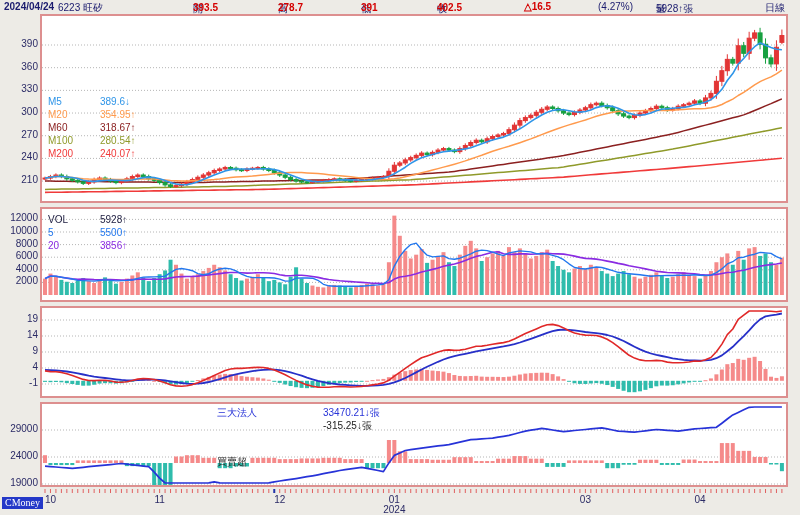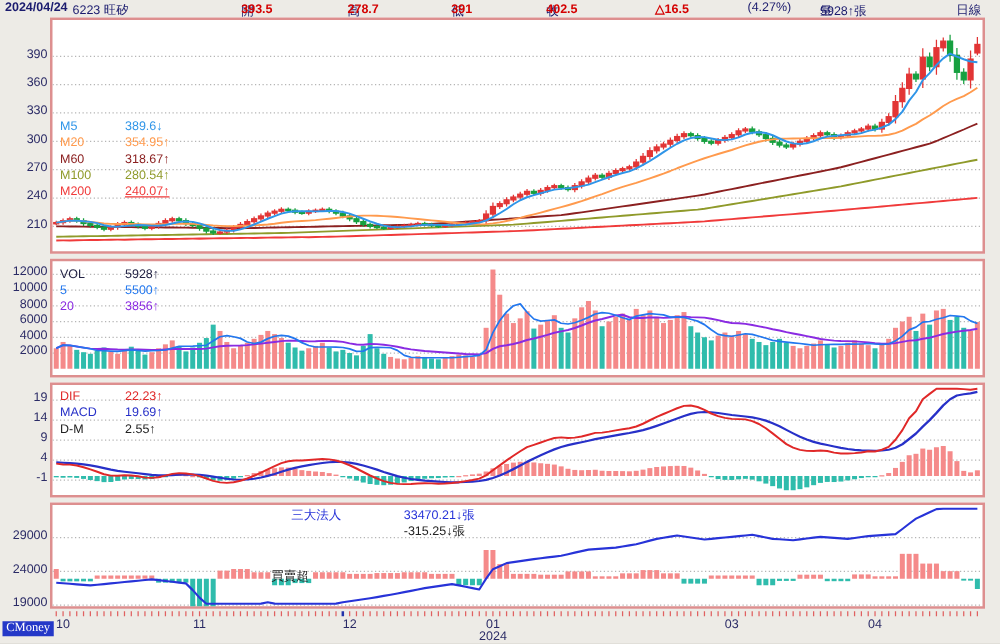--- a/index.html
+++ b/index.html
@@ -829,34 +829,29 @@
         <rect x="737.9038884812911" y="59" width="4" height="8.19" fill="#2fbcac"></rect>
         <polyline points="3.0,62.2 8.5,62.6 13.9,63.0 19.4,63.5 24.8,63.9 30.3,64.3 35.8,63.8 41.2,63.3 46.7,62.7 52.1,62.2 57.6,61.6 63.0,61.1 68.5,60.6 74.0,60.0 79.4,59.5 84.9,60.1 90.3,60.8 95.8,61.4 101.3,62.1 106.7,62.7 112.2,68.1 117.6,74.1 123.1,79.0 128.5,79.0 134.0,79.0 139.5,79.0 144.9,79.0 150.4,79.0 155.8,79.0 161.3,79.0 166.8,78.9 172.2,77.8 177.7,78.9 183.1,79.0 188.6,79.0 194.0,79.0 199.5,79.0 205.0,79.0 210.4,79.0 215.9,79.0 221.3,79.0 226.8,78.9 232.3,77.8 237.7,77.0 243.2,76.2 248.6,75.4 254.1,74.6 259.6,73.7 265.0,72.7 270.5,71.8 275.9,70.8 281.4,69.7 286.8,68.7 292.3,67.6 297.8,66.5 303.2,65.7 308.7,64.9 314.1,64.1 319.6,63.3 325.1,64.3 330.5,65.4 336.0,66.5 341.4,67.6 346.9,58.9 352.3,51.4 357.8,49.0 363.3,46.5 368.7,45.7 374.2,44.9 379.6,44.1 385.1,43.3 390.6,42.6 396.0,41.9 401.5,41.3 406.9,40.6 412.4,39.4 417.8,38.1 423.3,36.9 428.8,35.7 434.2,35.3 439.7,34.9 445.1,34.5 450.6,34.1 456.1,33.2 461.5,32.3 467.0,31.4 472.4,30.0 477.9,28.5 483.4,27.1 488.8,26.2 494.3,25.3 499.7,24.4 505.2,25.2 510.6,26.0 516.1,26.8 521.6,27.6 527.0,27.1 532.5,26.5 537.9,26.0 543.4,25.5 548.9,24.9 554.3,24.4 559.8,23.8 565.2,24.9 570.7,26.0 576.1,27.1 581.6,27.4 587.1,27.8 592.5,28.2 598.0,27.5 603.4,26.8 608.9,26.1 614.4,25.5 619.8,25.9 625.3,26.3 630.7,26.7 636.2,27.1 641.7,26.4 647.1,25.6 652.6,24.9 658.0,24.5 663.5,24.1 668.9,23.7 674.4,23.3 679.9,19.2 685.3,15.0 690.8,10.9 696.2,8.4 701.7,5.8 707.2,3.3 712.6,3.0 718.1,3.0 723.5,3.0 729.0,3.0 734.4,3.0 739.9,3.0" fill="none" stroke="#2733d8" stroke-width="1.7" stroke-linejoin="round"></polyline>
       </svg>
   </div>
 
   <div class="legend" id="leg-main">
       <div class="row" style="color: rgb(47, 149, 232);"><span class="lab">M5</span><span>389.6↓</span></div>
       <div class="row" style="color: rgb(255, 154, 77);"><span class="lab">M20</span><span>354.95↑</span></div>
       <div class="row" style="color: rgb(139, 32, 32);"><span class="lab">M60</span><span>318.67↑</span></div>
       <div class="row" style="color: rgb(143, 154, 42);"><span class="lab">M100</span><span>280.54↑</span></div>
-      <div class="row" style="color: rgb(240, 58, 58); text-decoration: underline;"><span class="lab">M200</span><span>240.07↑</span></div>
+      <div class="row" style="color: rgb(240, 58, 58);"><span class="lab">M200</span><span>240.07↑</span></div>
     </div>
   <div class="legend" id="leg-vol">
       <div class="row" style="color: rgb(34, 34, 68);"><span class="lab">VOL</span><span>5928↑</span></div>
       <div class="row" style="color: rgb(34, 119, 238);"><span class="lab">5</span><span>5500↑</span></div>
       <div class="row" style="color: rgb(138, 43, 226);"><span class="lab">20</span><span>3856↑</span></div>
     </div>
-  <div class="legend" id="leg-macd">
-      <div class="row" style="color: rgb(224, 40, 40);"><span class="lab">DIF</span><span>22.23↑</span></div>
-      <div class="row" style="color: rgb(39, 48, 200);"><span class="lab">MACD</span><span>19.69↑</span></div>
-      <div class="row" style="color: rgb(34, 34, 34);"><span class="lab">D-M</span><span>2.55↑</span></div>
-    </div>
 
-  <div class="leg-inst" style="left:217px;top:406px;color:#2733d8;margin-left:16px;">三大法人</div>
+  <div class="leg-inst" style="left:217px;top:406px;color:#2733d8;">三大法人</div>
   <div class="leg-inst" style="left:217px;top:419px;color:#222;margin-top:36px;">買賣超</div>
   <div class="leg-inst" style="left:323px;top:406px;color:#2733d8;">33470.21↓張</div>
   <div class="leg-inst" style="left:323px;top:419px;color:#222;">-315.25↓張</div>
 
   <svg class="xticks" id="svg-xticks" width="800" height="7">
       <line x1="45" y1="1" x2="45" y2="5" stroke="#e06060" stroke-width="1"></line>
       <line x1="50.45854732208364" y1="1" x2="50.45854732208364" y2="5" stroke="#e06060" stroke-width="1"></line>
       <line x1="55.91709464416728" y1="1" x2="55.91709464416728" y2="5" stroke="#e06060" stroke-width="1"></line>
       <line x1="61.37564196625091" y1="1" x2="61.37564196625091" y2="5" stroke="#e06060" stroke-width="1"></line>
       <line x1="66.83418928833456" y1="1" x2="66.83418928833456" y2="5" stroke="#e06060" stroke-width="1"></line>

